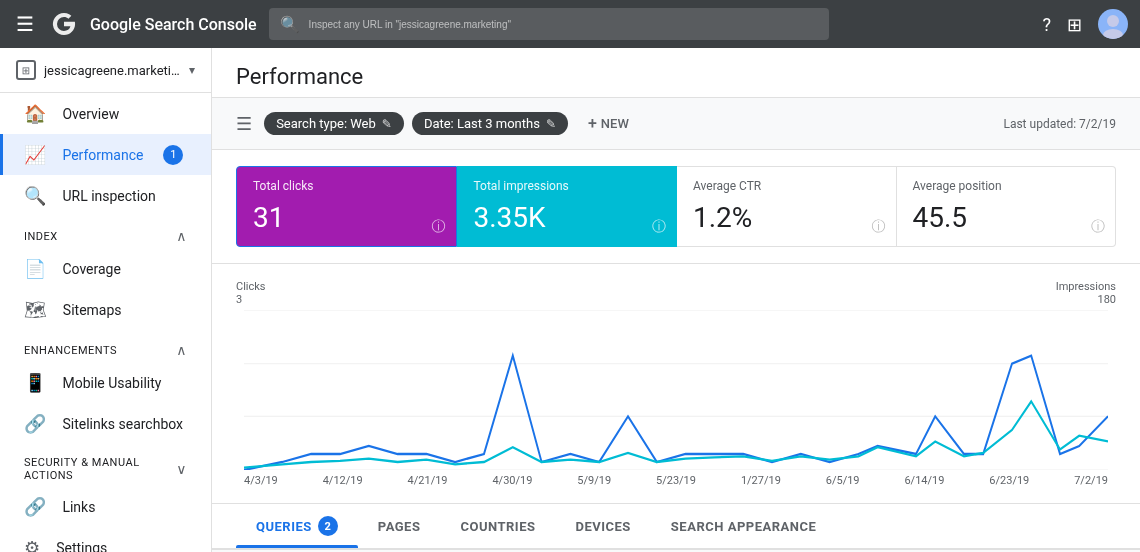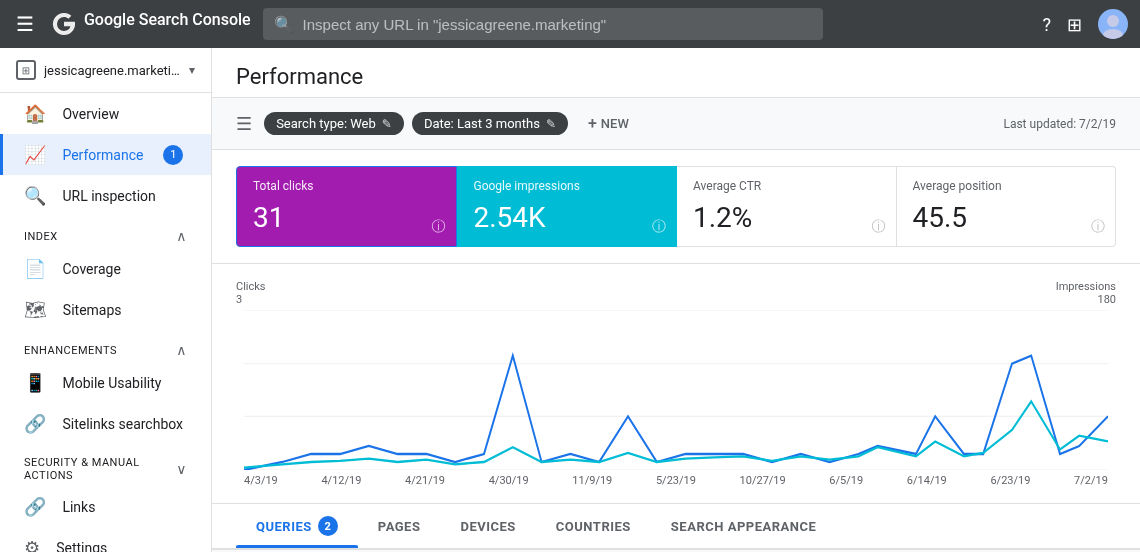--- a/index.html
+++ b/index.html
@@ -4,30 +4,30 @@
   <style>
     * { box-sizing: border-box; margin: 0; padding: 0; }
     body { font-family: 'Google Sans', Roboto, Arial, sans-serif; font-size: 13px; background: #f1f3f4; color: #202124; overflow: hidden; }
 
     
     .top-nav {
       display: flex; align-items: center; background: #3c4043; height: 48px;
       padding: 0 12px; gap: 12px; position: fixed; top: 0; left: 0; right: 0; z-index: 100;
     }
     .hamburger { color: #fff; font-size: 20px; cursor: pointer; padding: 4px; }
-    .logo { display: flex; align-items: flex-start; gap: 6px; }
+    .logo { display: flex; align-items: center; gap: 12px; }
     .logo-icon { width: 28px; height: 28px; }
     .logo-text { color: #fff; font-size: 16px; font-weight: 500; white-space: nowrap; }
     .search-bar {
       flex: 1; max-width: 560px; background: rgba(255,255,255,0.15);
       border-radius: 4px; display: flex; align-items: center; padding: 0 12px; height: 32px;
     }
     .search-bar input {
       background: transparent; border: none; outline: none; color: rgba(255,255,255,0.8);
-      font-size: 15px; width: 100%;
+      font-size: 10px; width: 100%;
     }
     .search-bar input::placeholder { color: rgba(255,255,255,0.6); }
     .search-icon { color: rgba(255,255,255,0.7); margin-right: 8px; font-size: 16px; }
     .nav-right { margin-left: auto; display: flex; align-items: center; gap: 16px; }
     .nav-icon { color: #fff; font-size: 18px; cursor: pointer; }
     .avatar { width: 30px; height: 30px; border-radius: 50%; background: #8ab4f8; display: flex; align-items: center; justify-content: center; overflow: hidden; cursor: pointer; }
 
     
     .layout { display: flex; margin-top: 48px; height: calc(552px - 48px); }
 
@@ -241,22 +241,22 @@
       <span class="last-updated">Last updated: 7/2/19</span>
     </div>
 
     <div class="metrics-row">
       <div class="metric-card" style="background:#a21caf;border-color:#1a73e8;border-radius:4px 0 0 4px;">
         <div class="metric-label">Total clicks</div>
         <div class="metric-value">31</div>
         <span class="metric-help">ⓘ</span>
       </div>
       <div class="metric-card" style="background:#00bcd4;border-color:#00bcd4;border-radius:0;">
-        <div class="metric-label">Google impressions</div>
-        <div class="metric-value">2.54K</div>
+        <div class="metric-label">Total impressions</div>
+        <div class="metric-value">3.35K</div>
         <span class="metric-help">ⓘ</span>
       </div>
       <div class="metric-card" style="border-left:none;border-radius:0;">
         <div class="metric-label">Average CTR</div>
         <div class="metric-value">1.2%</div>
         <span class="metric-help-dark">ⓘ</span>
       </div>
       <div class="metric-card" style="border-left:none;border-radius:0 4px 4px 0;">
         <div class="metric-label">Average position</div>
         <div class="metric-value">45.5</div>
@@ -352,44 +352,44 @@
               870,110
               900,115
             "></polyline>
         </svg>
       </div>
       <div class="x-axis">
         <span>4/3/19</span>
         <span>4/12/19</span>
         <span>4/21/19</span>
         <span>4/30/19</span>
-        <span>11/9/19</span>
+        <span>5/9/19</span>
         <span>5/23/19</span>
-        <span>10/27/19</span>
+        <span>1/27/19</span>
         <span>6/5/19</span>
         <span>6/14/19</span>
         <span>6/23/19</span>
         <span>7/2/19</span>
       </div>
     </div>
 
     <div class="tabs-area">
       <div class="tabs">
         <div class="tab active">
           <span>QUERIES</span>
           <span class="tab-badge">2</span>
         </div>
         <div class="tab">
           <span>PAGES</span>
         </div>
         <div class="tab">
+          <span>COUNTRIES</span>
+        </div>
+        <div class="tab">
           <span>DEVICES</span>
-        </div>
-        <div class="tab">
-          <span>COUNTRIES</span>
         </div>
         <div class="tab">
           <span>SEARCH APPEARANCE</span>
         </div>
       </div>
     </div>
 
     <div class="bottom-toolbar">
       
       

